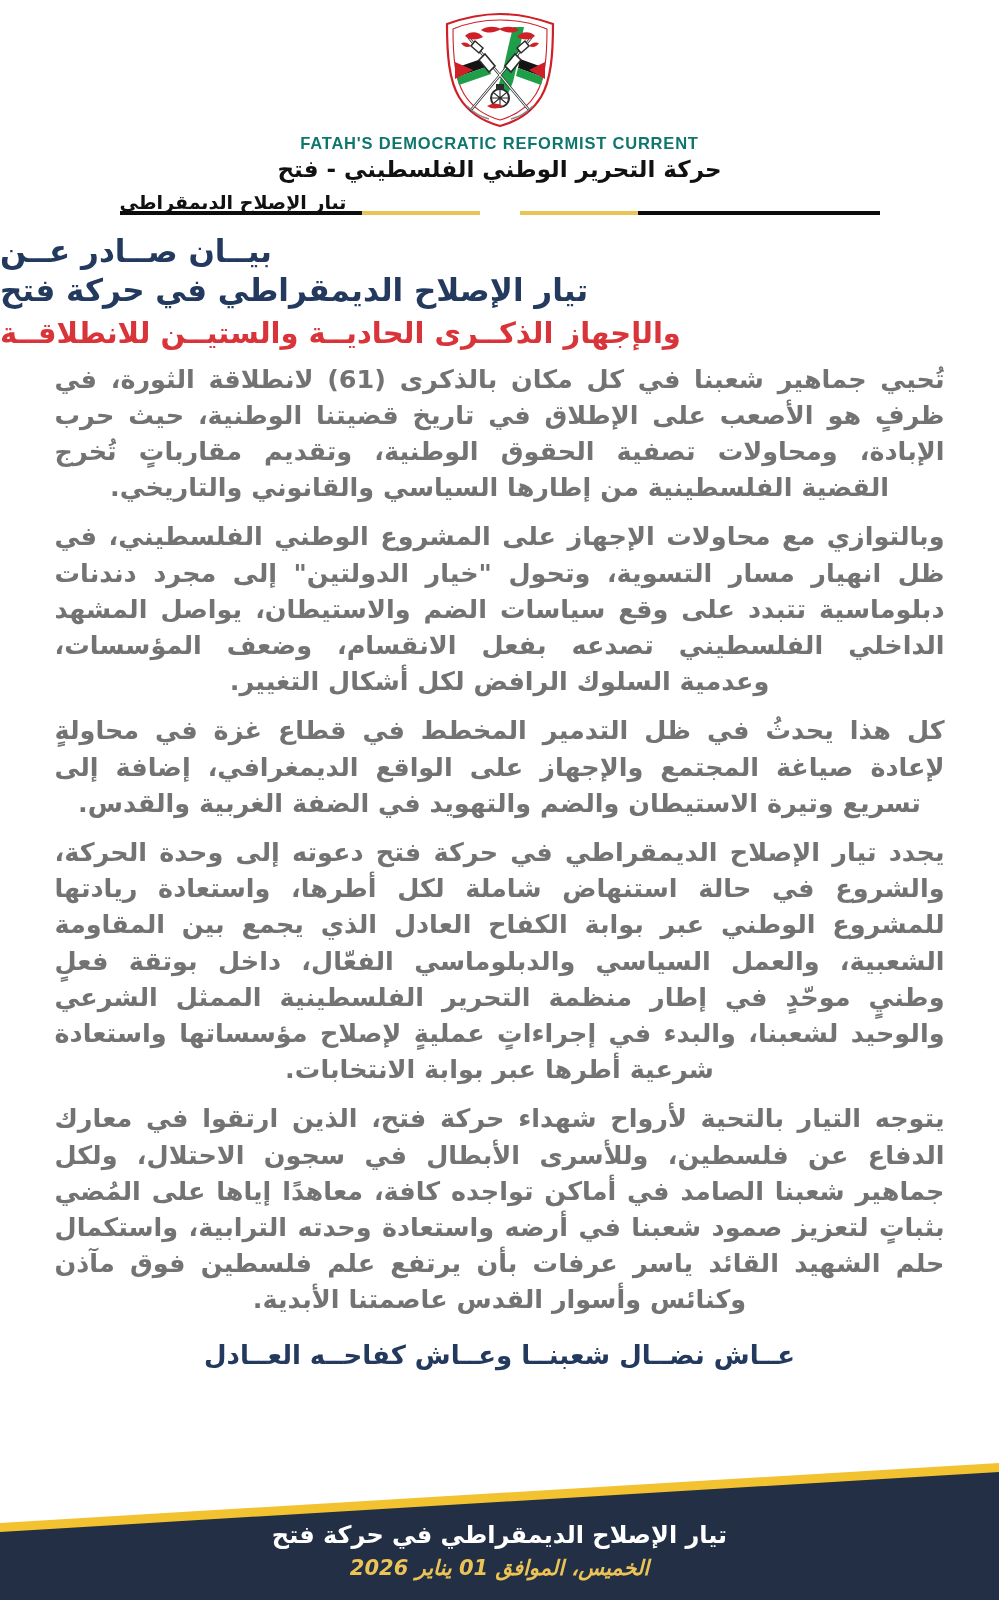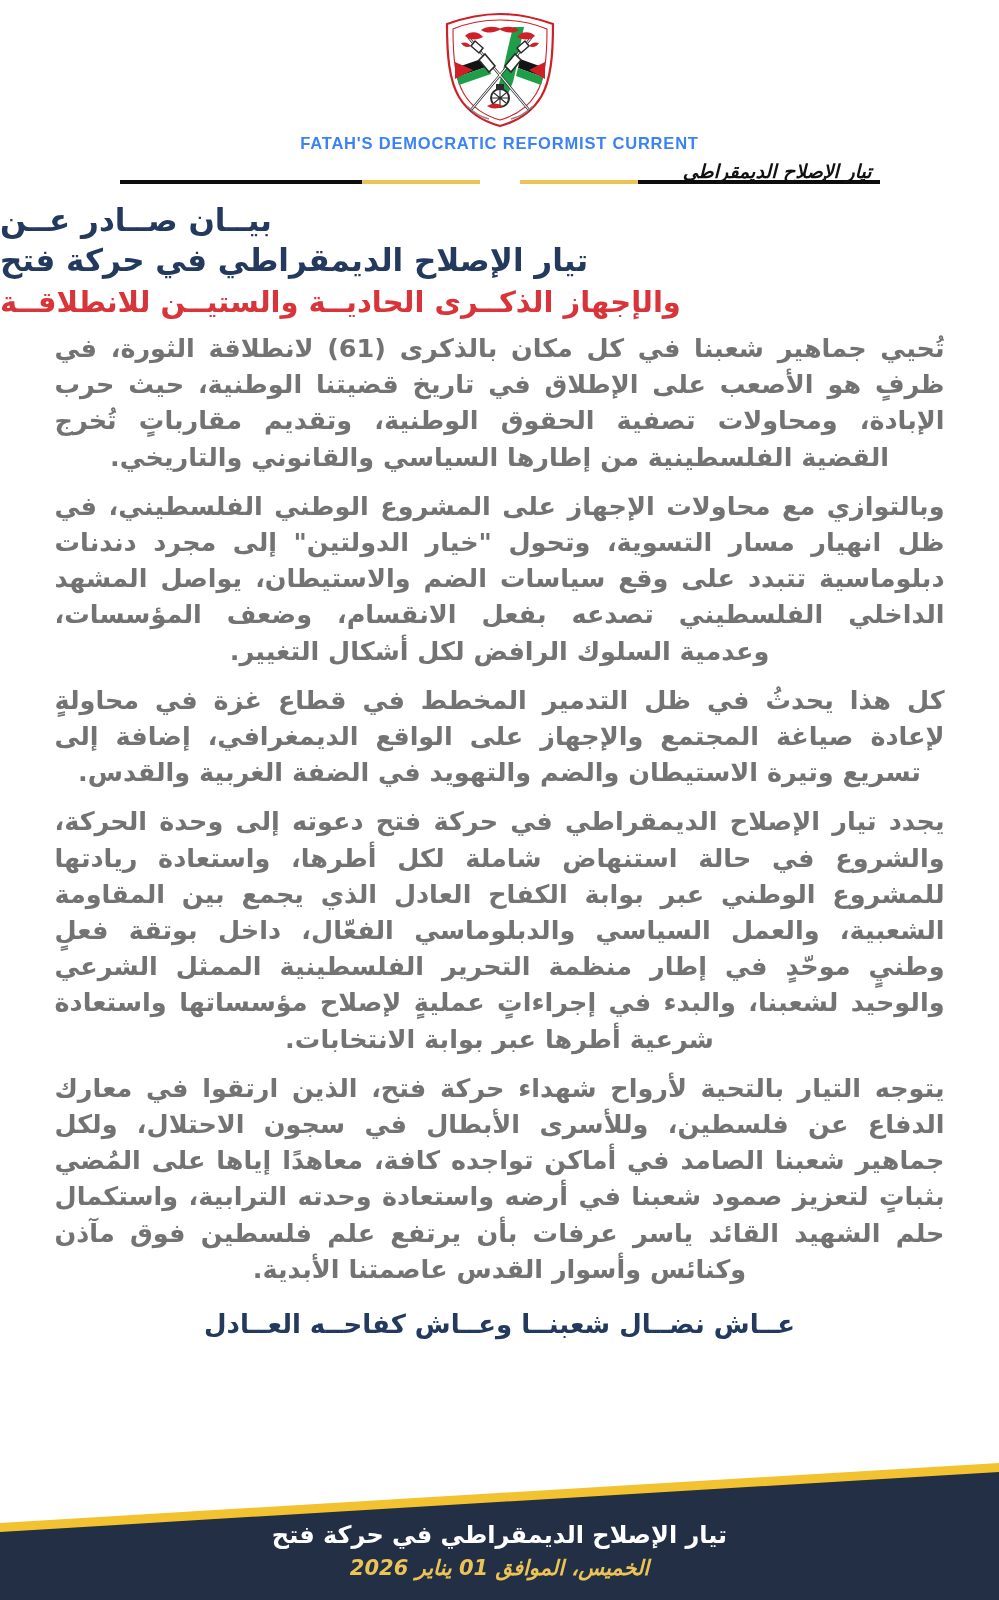--- a/index.html
+++ b/index.html
@@ -31,21 +31,21 @@
     align-items:flex-start;
     height:122px;
   }
   .emblem { display:block; }
 
   .org-en {
     font-family:"Liberation Sans","DejaVu Sans",sans-serif;
     font-size:16.5px;
     font-weight:bold;
     letter-spacing:0.8px;
-    color:#3b82f6;
+    color:#0f766e;
     margin-top:2px;
     line-height:1.15;
   }
   .org-ar {
     font-size:23px;
     font-weight:bold;
     color:#111111;
     margin-top:3px;
     line-height:1.2;
     direction:rtl;
@@ -63,27 +63,26 @@
     top:21px;
     height:4px;
   }
   .rule.black-right { right:0; width:242px; background:#0d0d0d; }
   .rule.gold-right  { right:242px; width:118px; background:#ecc355; }
   .rule.gold-left   { left:242px;  width:118px; background:#ecc355; }
   .rule.black-left  { left:0;  width:242px; background:#0d0d0d; }
   .divider-label {
     position:absolute;
     left:0; right:8px; top:0;
-    text-align:right;
+    text-align:left;
     font-size:19px;
     font-weight:bold;
     color:#111111;
     direction:rtl;
     line-height:1.35;
-    font-style:italic;
   }
 
   
   .titles { text-align:left; margin-top:12px; }
   .title-1 {
     font-size:31px;
     font-weight:bold;
     color:#233a5e;
     letter-spacing:2px;
     line-height:1.28;
@@ -224,20 +223,21 @@
         <path d="M114 33 q-6 -2 -10 3 q6 3 10 -3 Z" fill="#cf2028"></path>
         <path d="M62 96 q8 -5 16 0 q-8 5 -16 0 Z" fill="#cf2028"></path>
 
         <path d="M42 96 q10 10 22 13" stroke="#8a8a8a" stroke-width="1.4" fill="none"></path>
         <path d="M108 96 q-10 10 -22 13" stroke="#8a8a8a" stroke-width="1.4" fill="none"></path>
       </svg>
     </div>
 
     <div class="org-en">FATAH'S DEMOCRATIC REFORMIST CURRENT</div>
 
+    <div class="org-ar">حركة التحرير الوطني الفلسطيني - فتح</div>
 
     <div class="divider-row">
       <span class="rule black-right"></span>
       <span class="rule gold-right"></span>
       <span class="rule gold-left"></span>
       <span class="rule black-left"></span>
       <div class="divider-label">تيار الإصلاح الديمقراطي</div>
     </div>
   </div>
 

